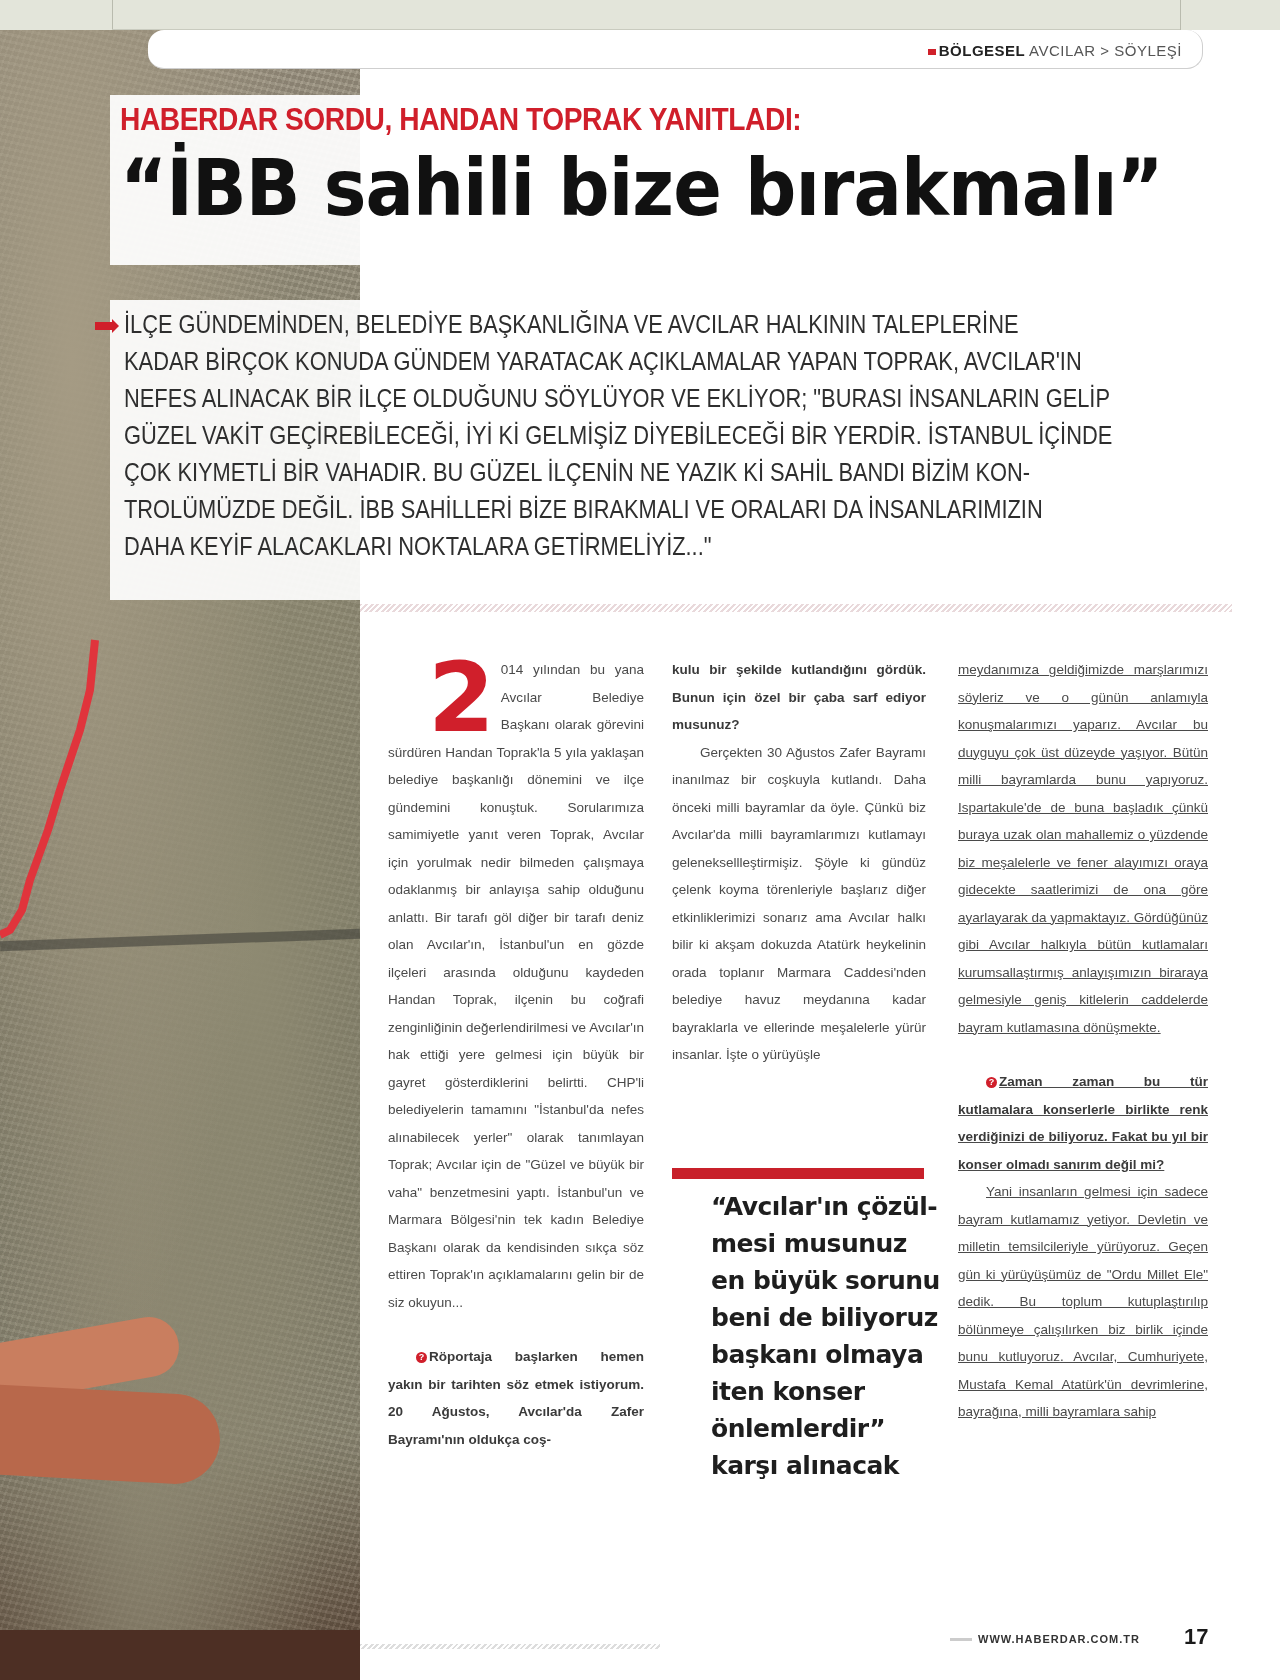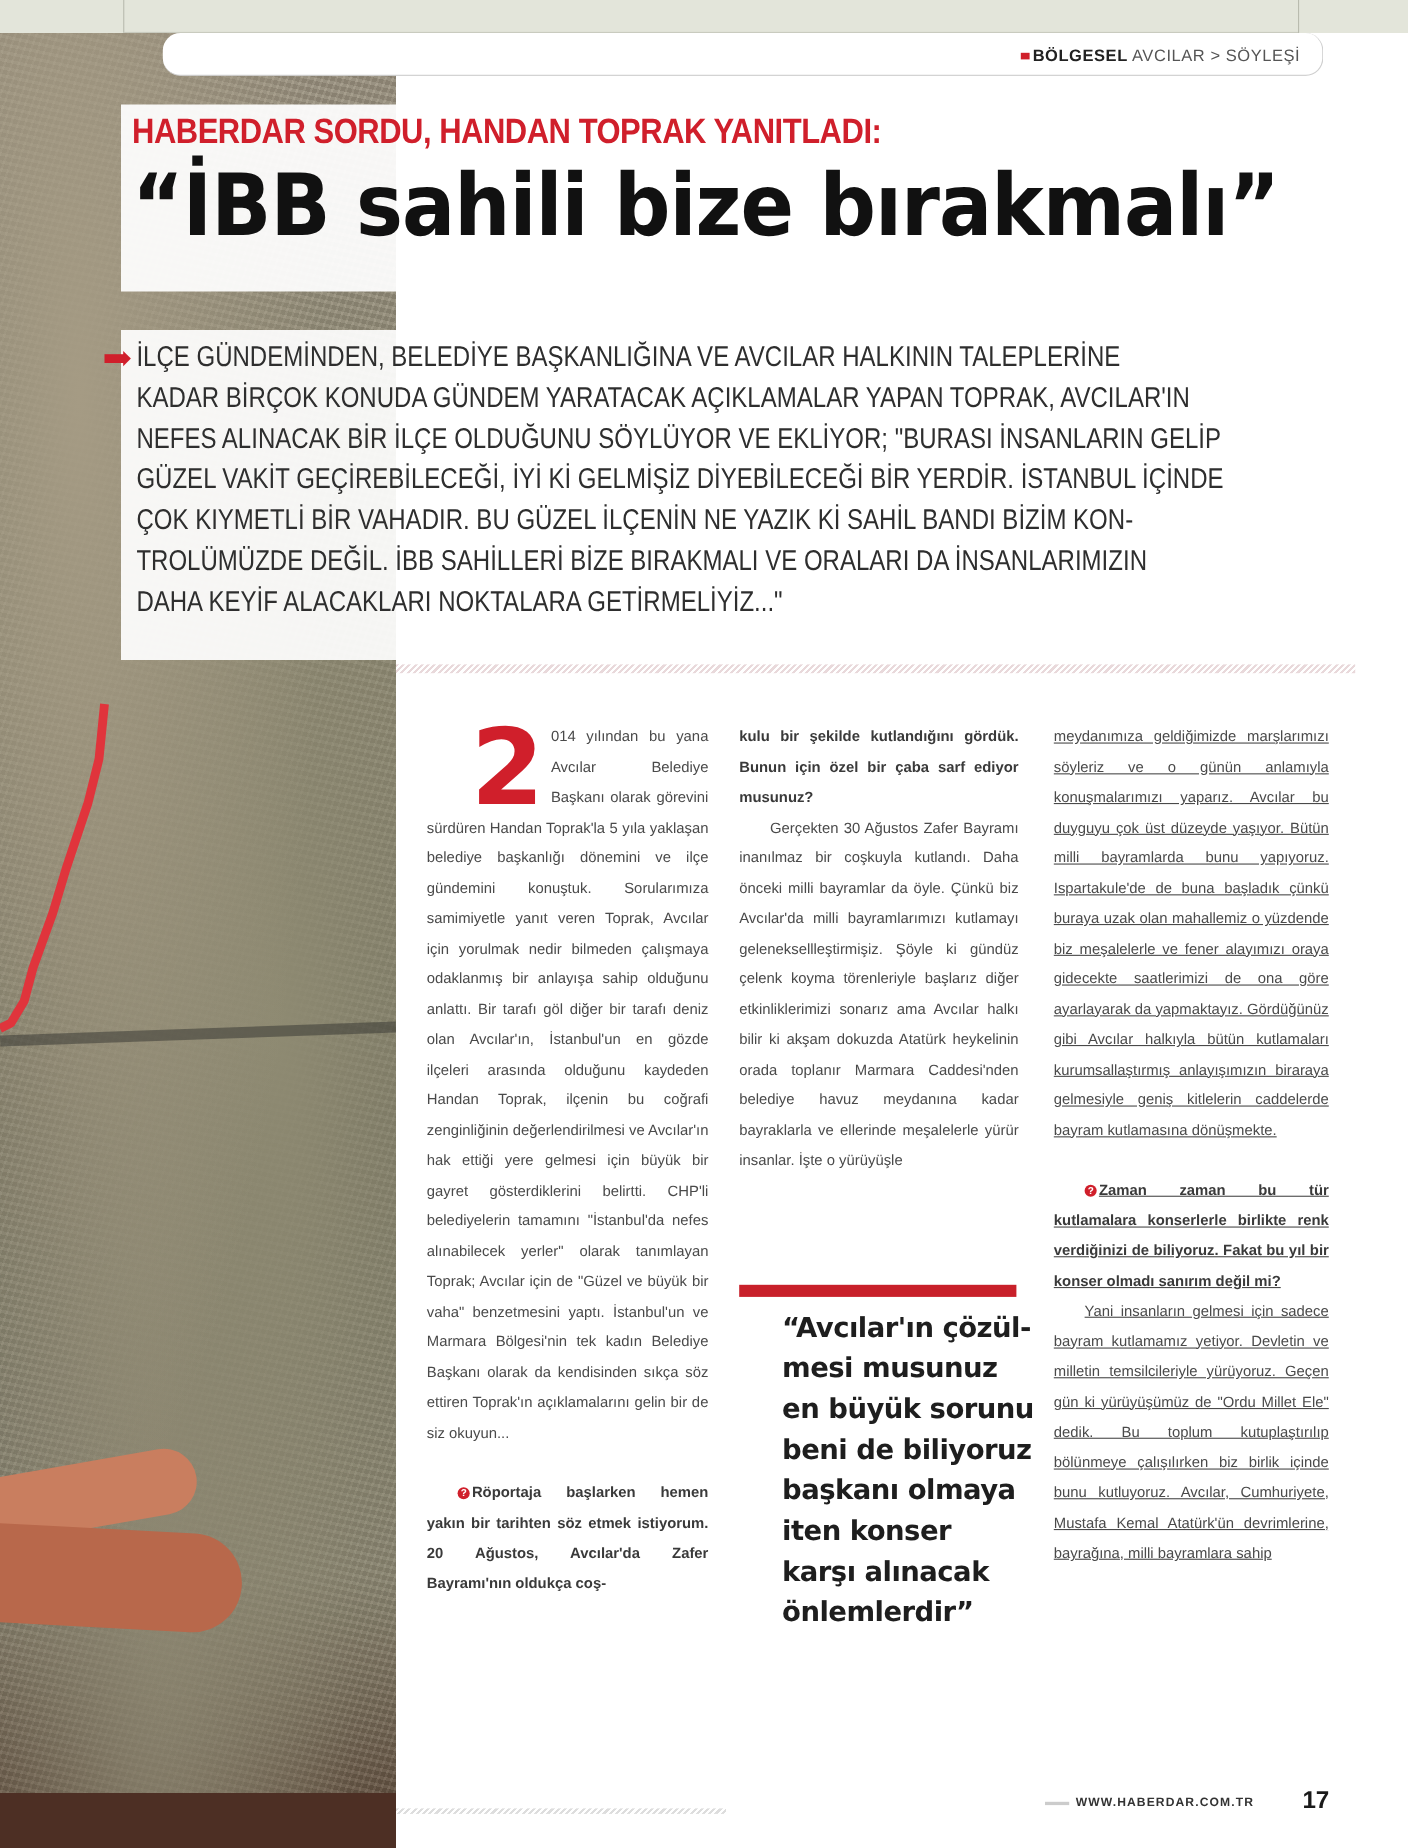--- a/index.html
+++ b/index.html
@@ -129,22 +129,22 @@
 </div>
 
 <div class="pull-bar"></div>
 <div class="pull-quote">
   <p>“Avcılar'ın çözül-</p>
   <p>mesi musunuz</p>
   <p>en büyük sorunu</p>
   <p>beni de biliyoruz</p>
   <p>başkanı olmaya</p>
   <p>iten konser</p>
+  <p>önlemlerdir”</p>
   <p>karşı alınacak</p>
-  <p>önlemlerdir”</p>
 </div>
 
 <div class="col col3">
   <p>meydanımıza geldiğimizde marşlarımızı söyleriz ve o günün anlamıyla konuşmalarımızı yaparız. Avcılar bu duyguyu çok üst düzeyde yaşıyor. Bütün milli bayramlarda bunu yapıyoruz. Ispartakule'de de buna başladık çünkü buraya uzak olan mahallemiz o yüzdende biz meşalelerle ve fener alayımızı oraya gidecekte saatlerimizi de ona göre ayarlayarak da yapmaktayız. Gördüğünüz gibi Avcılar halkıyla bütün kutlamaları kurumsallaştırmış anlayışımızın biraraya gelmesiyle geniş kitlelerin caddelerde bayram kutlamasına dönüşmekte.</p>
   <div class="spacer"></div>
   <p class="q indent"><span class="qmark">?</span><span>Zaman zaman bu tür kutlamalara konserlerle birlikte renk verdiğinizi de biliyoruz. Fakat bu yıl bir konser olmadı sanırım değil mi?</span></p>
   <p class="indent">Yani insanların gelmesi için sadece bayram kutlamamız yetiyor. Devletin ve milletin temsilcileriyle yürüyoruz. Geçen gün ki yürüyüşümüz de "Ordu Millet Ele" dedik. Bu toplum kutuplaştırılıp bölünmeye çalışılırken biz birlik içinde bunu kutluyoruz. Avcılar, Cumhuriyete, Mustafa Kemal Atatürk'ün devrimlerine, bayrağına, milli bayramlara sahip</p>
 </div>
 
 <div class="bottom-zig"></div>

